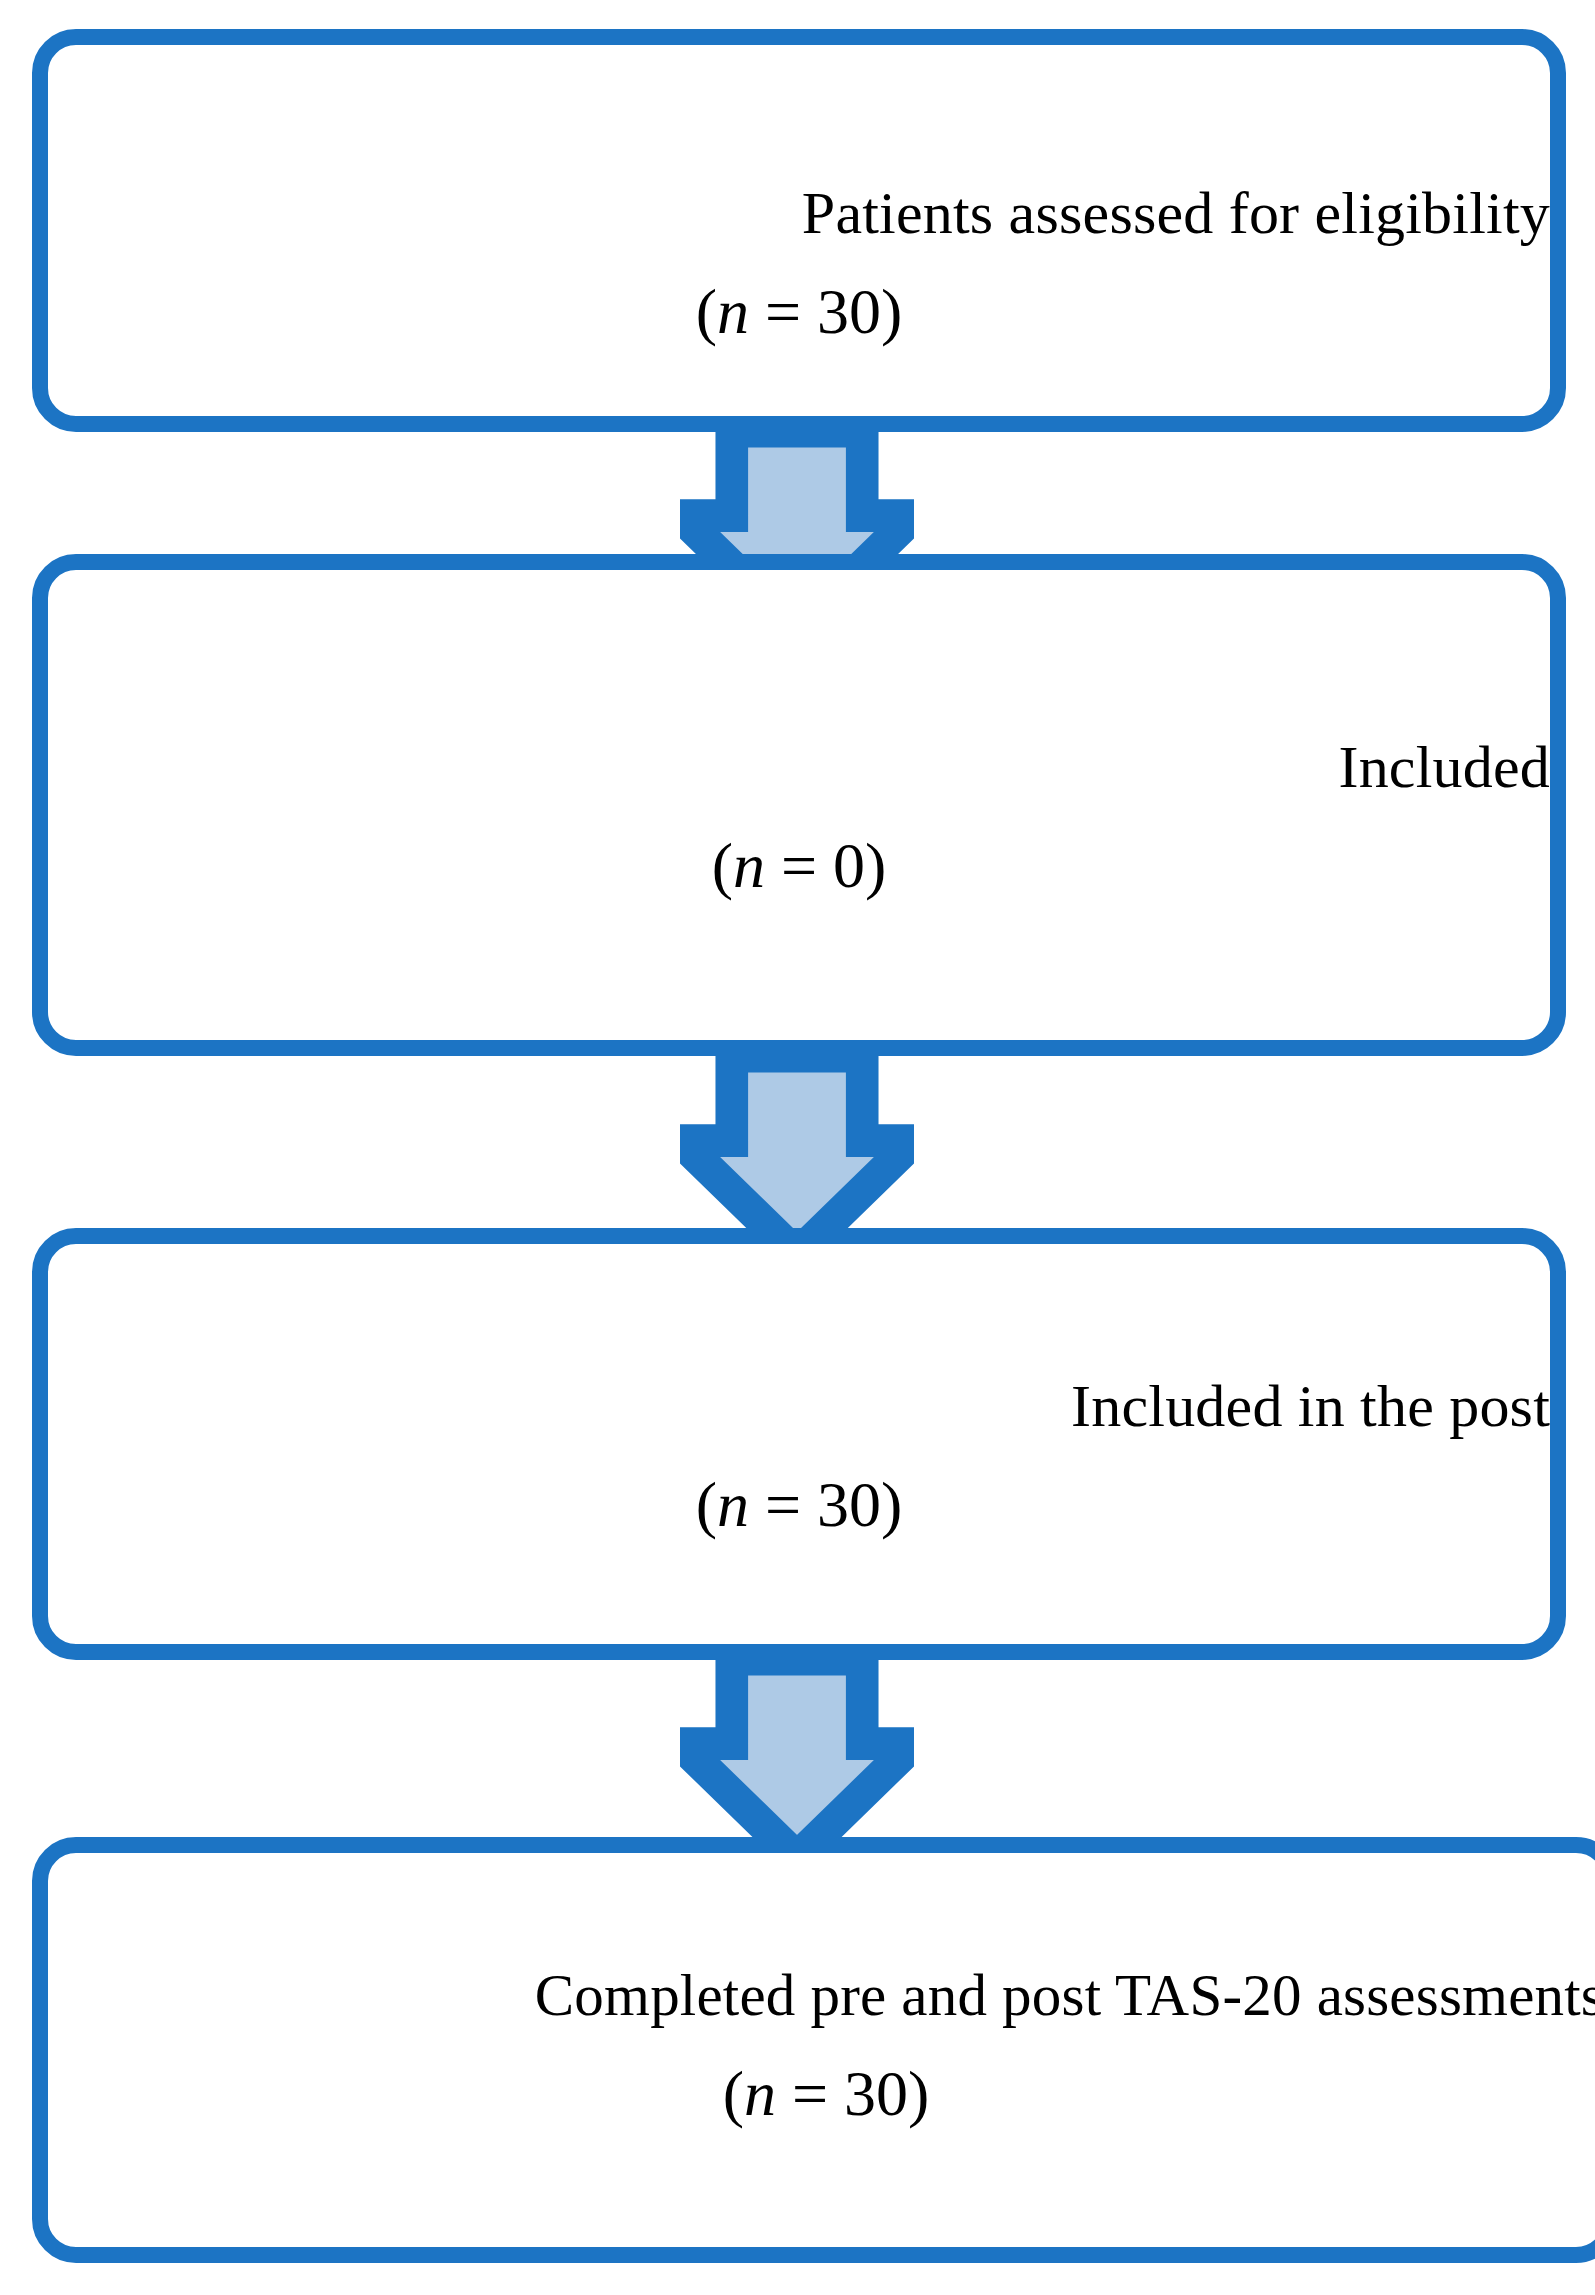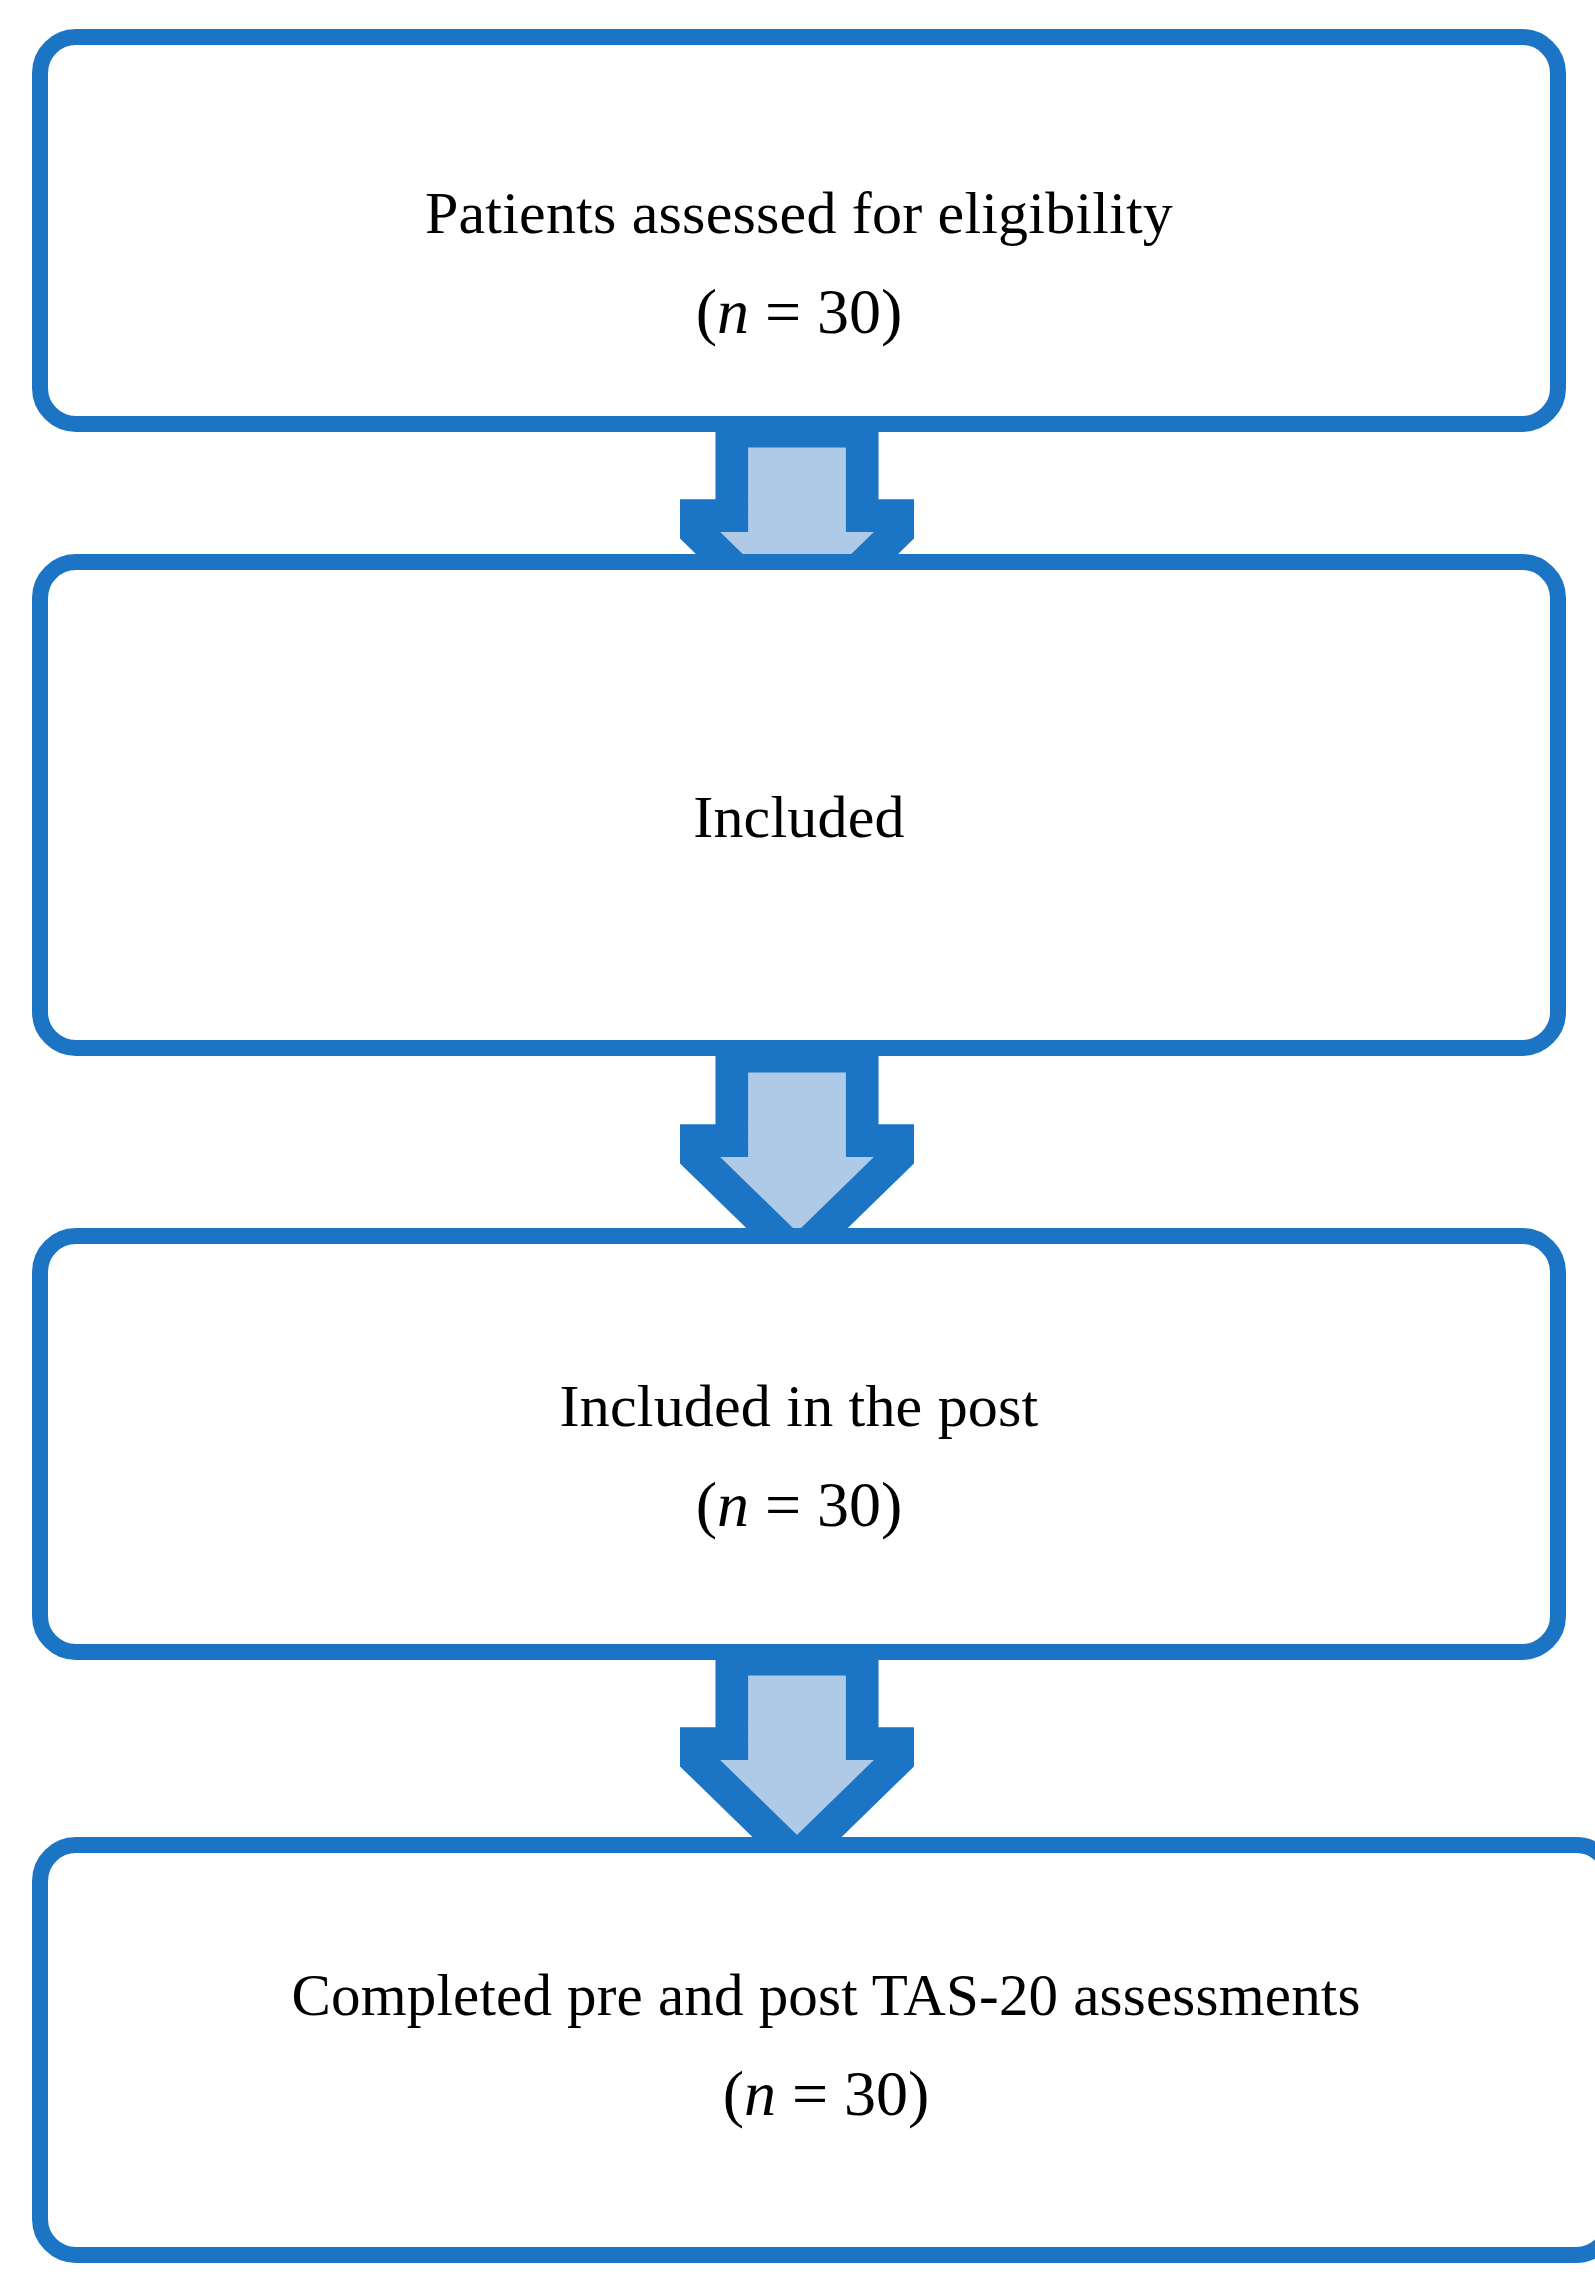--- a/index.html
+++ b/index.html
@@ -36,20 +36,21 @@
     display: block;
     width: 100%;
     text-align: center;
     color: #000000;
     white-space: nowrap;
     line-height: 1.0;
   }
   .box-title {
     font-size: 60px;
     letter-spacing: 0.2px;
+    text-align: right;
   }
   .box-count {
     font-size: 64px;
     margin-top: 37px;
   }
   .box-count .n-italic {
     font-style: italic;
   }
 
   
@@ -99,20 +100,21 @@
 
   <div class="flow-arrow" id="arrow-1">
     <svg width="234" height="199" viewBox="0 0 244 207" xmlns="http://www.w3.org/2000/svg">
       <polygon points="54,0 190,0 190,88 244,88 122,207 0,88 54,88" fill="#AECAE6" stroke="#1C74C4" stroke-width="34" stroke-linejoin="miter"></polygon>
     </svg>
   </div>
 
   <div class="flow-box" id="box-2">
     <div class="box-stack">
       <span class="box-line box-title">Included</span>
+      <span class="box-line box-count"><span>(</span><span class="n-italic">n</span><span> = </span><span>0</span><span>)</span></span>
     </div>
   </div>
 
   <div class="flow-arrow" id="arrow-2">
     <svg width="234" height="199" viewBox="0 0 244 207" xmlns="http://www.w3.org/2000/svg">
       <polygon points="54,0 190,0 190,88 244,88 122,207 0,88 54,88" fill="#AECAE6" stroke="#1C74C4" stroke-width="34" stroke-linejoin="miter"></polygon>
     </svg>
   </div>
 
   <div class="flow-box" id="box-3">

